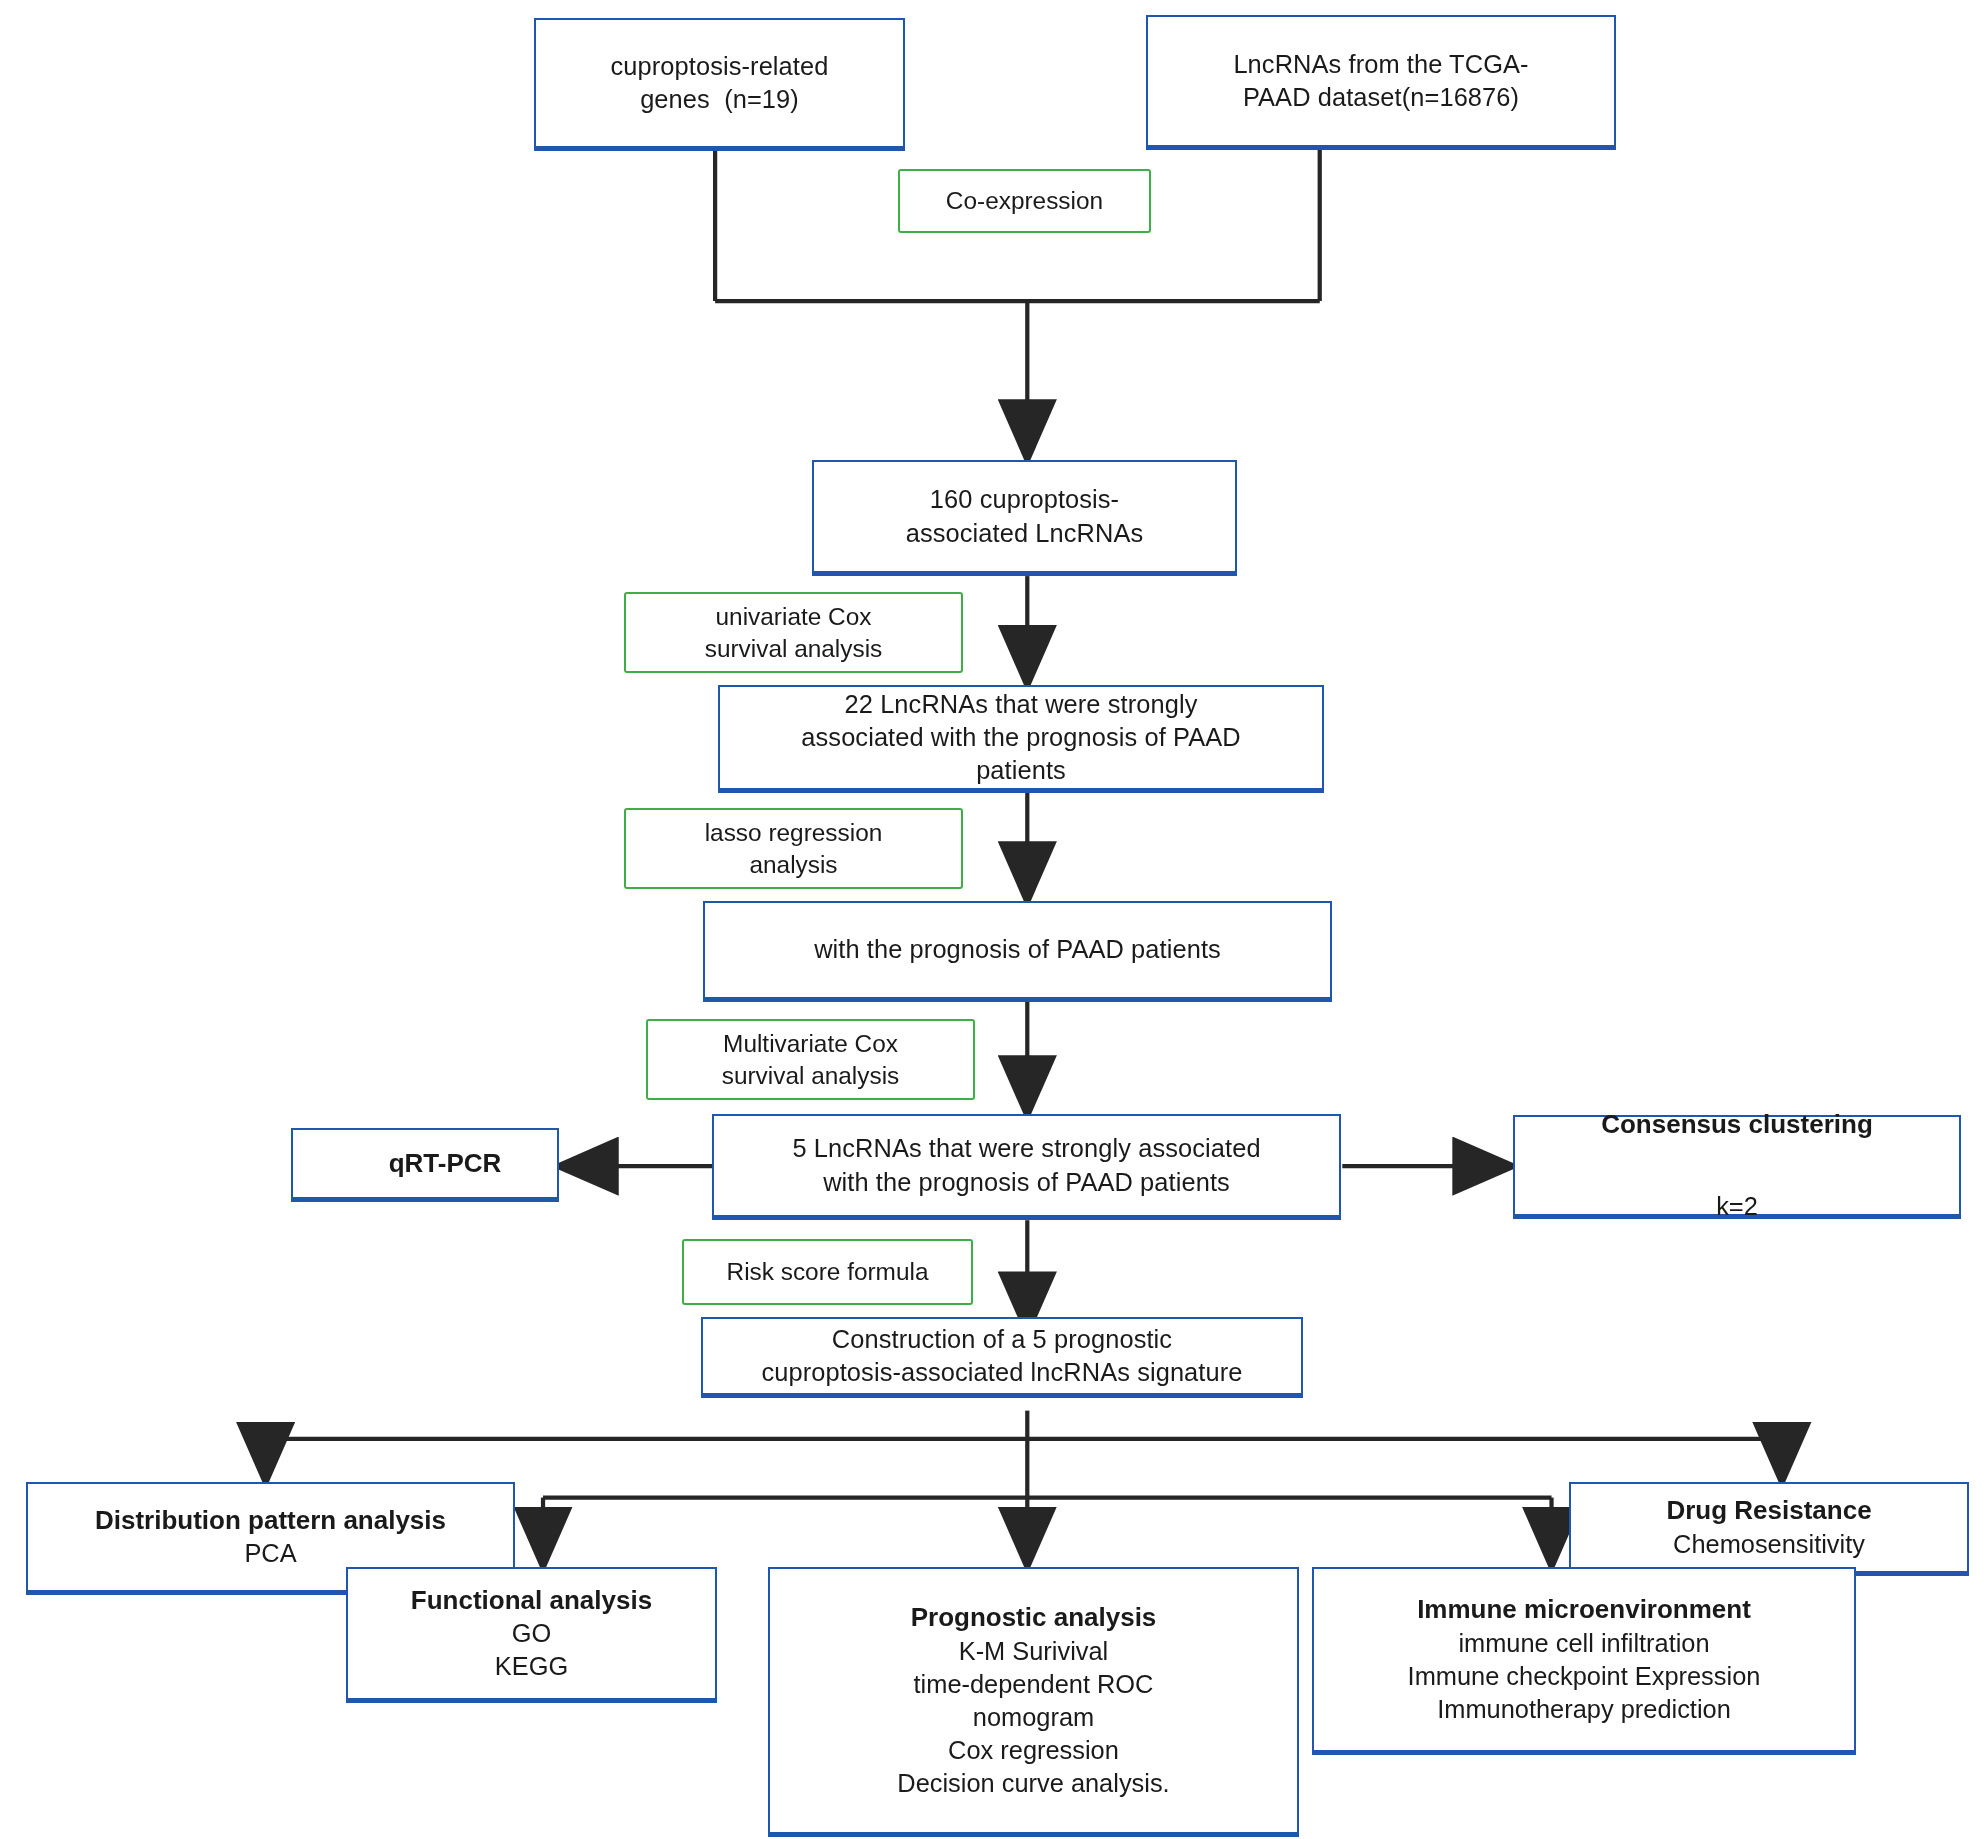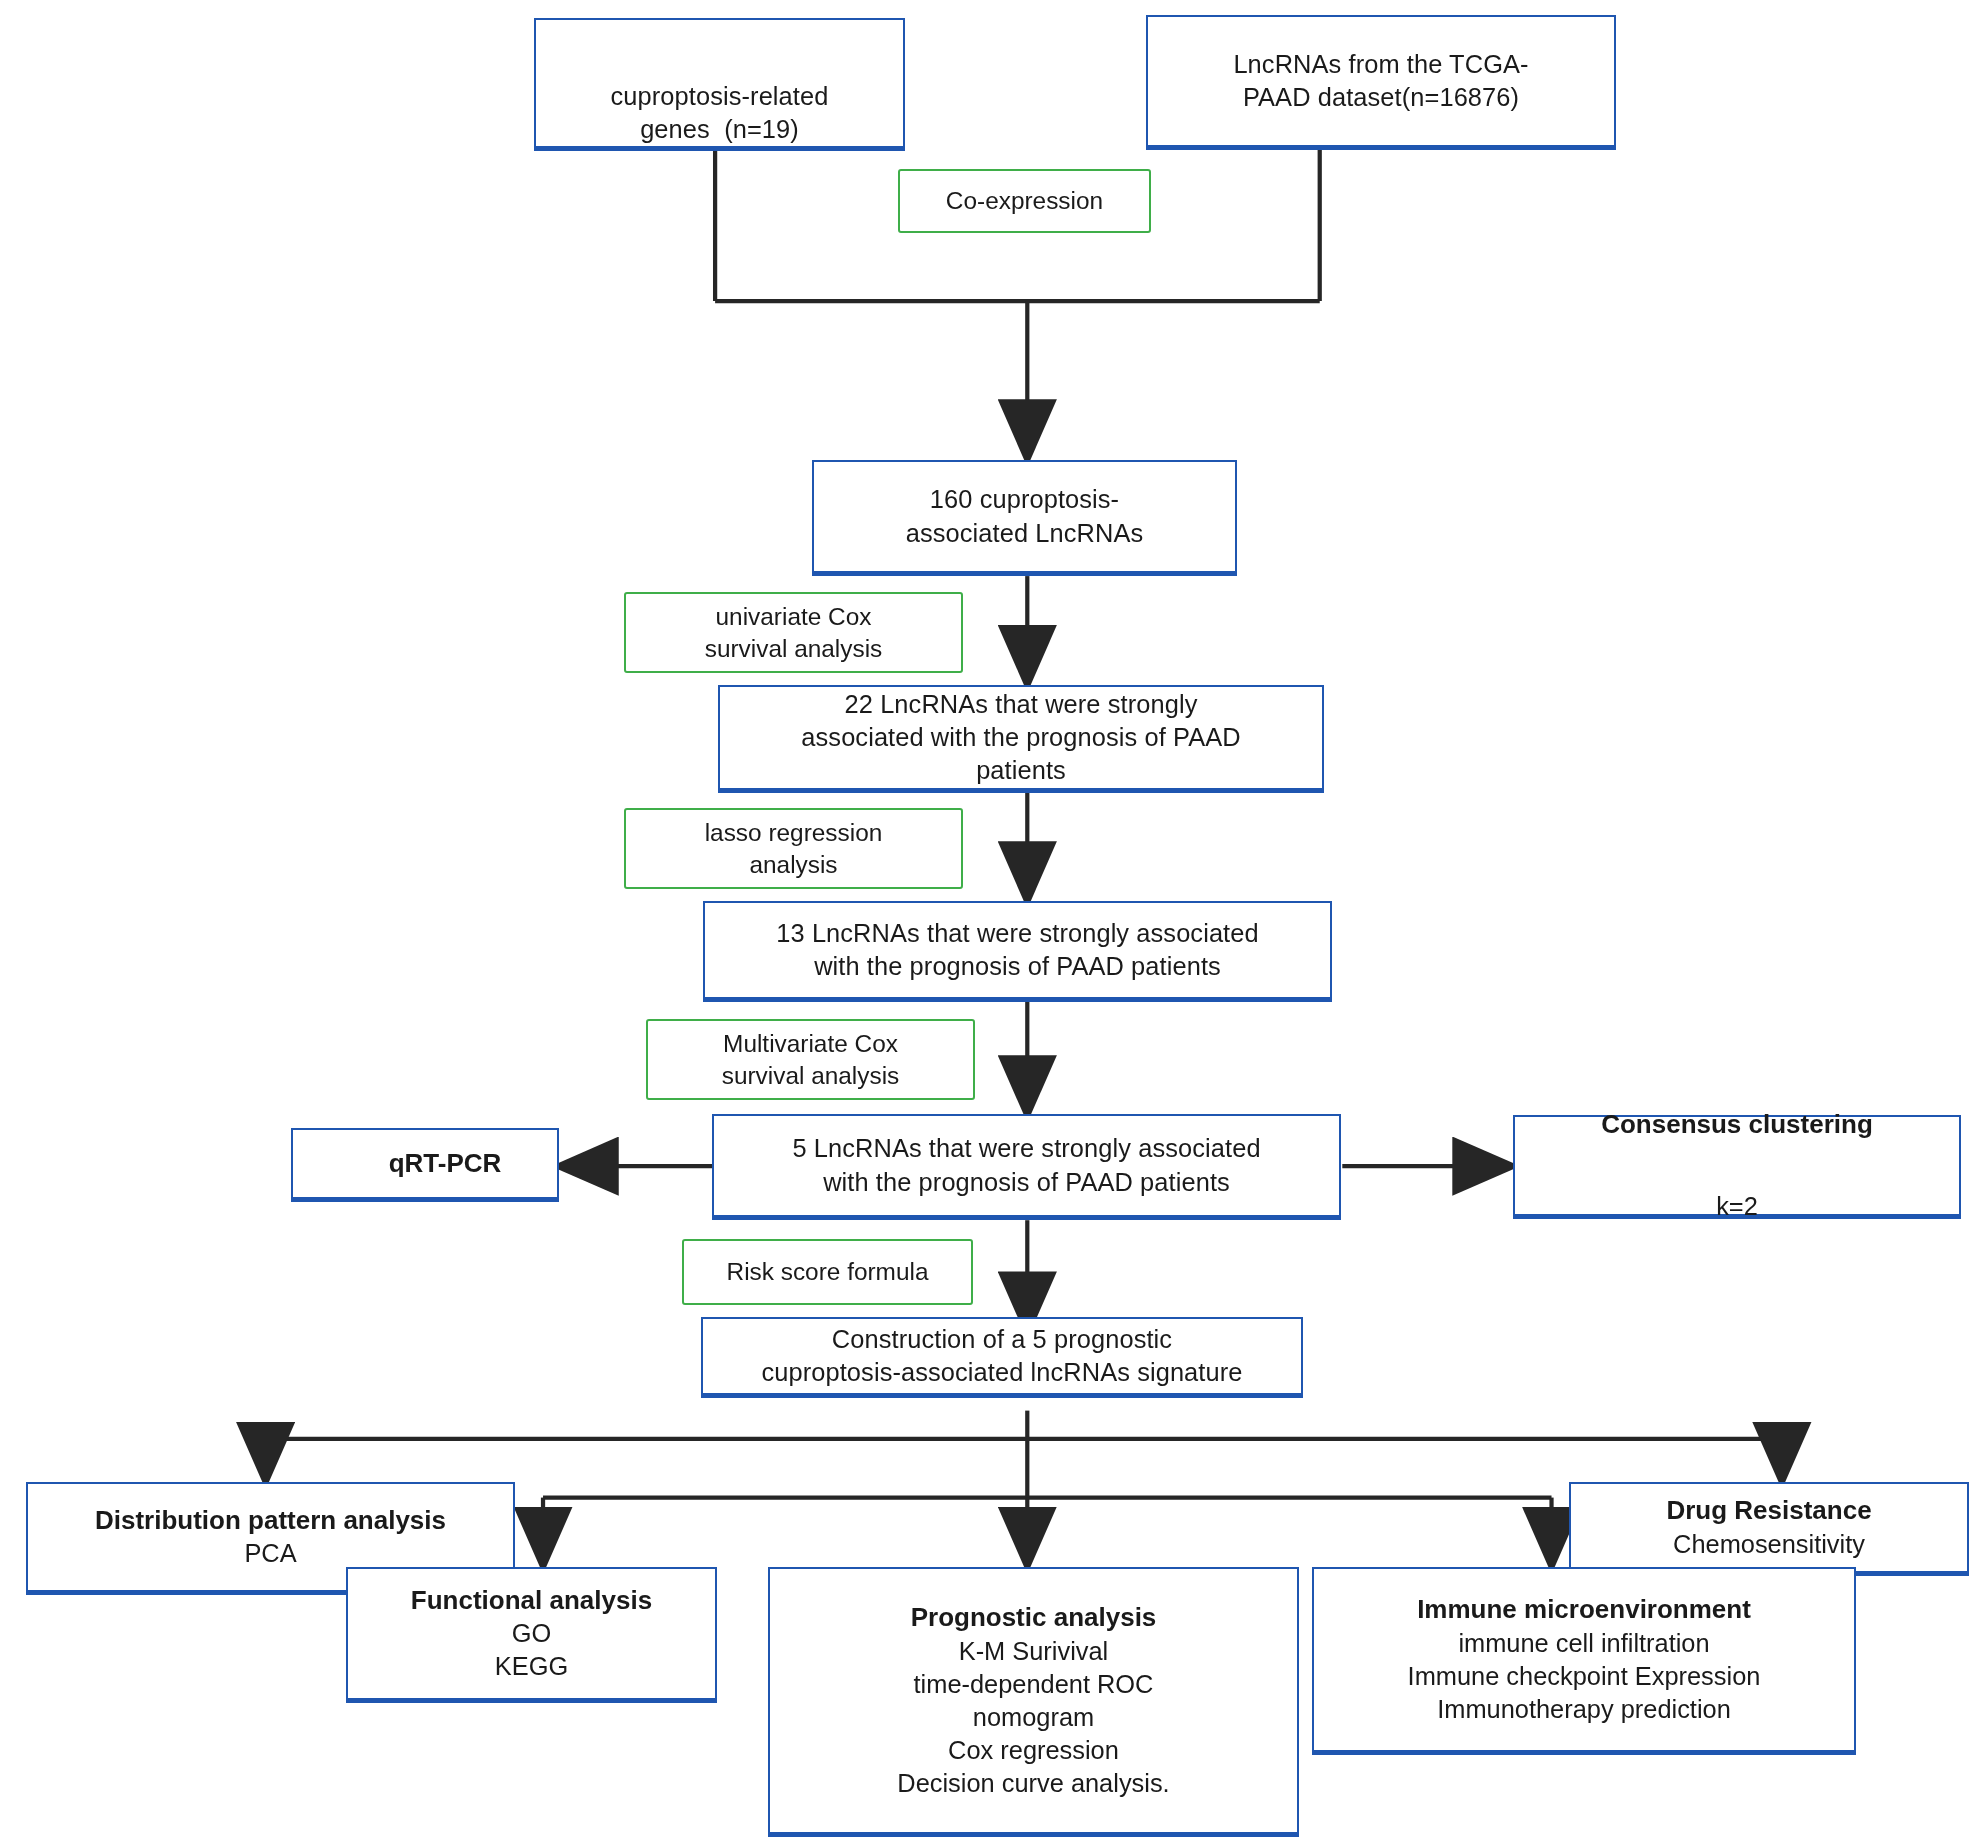--- a/index.html
+++ b/index.html
@@ -85,21 +85,21 @@
       <path d="M3790,3060 L3790,3150" marker-end="url(#ah)"></path>
 
       <path d="M2185,3060 L2185,3185"></path>
       <path d="M1155,3185 L3300,3185"></path>
       <path d="M1155,3185 L1155,3330" marker-end="url(#ah)"></path>
       <path d="M2185,3185 L2185,3330" marker-end="url(#ah)"></path>
       <path d="M3300,3185 L3300,3330" marker-end="url(#ah)"></path>
     </g>
   </svg>
 
-  <div class="node box" style="left:534px;top:18px;width:371px;height:133px;justify-content:flex-end;">
+  <div class="node box" style="left:534px;top:18px;width:371px;height:133px;">
     <span class="ln t-reg">cuproptosis-related</span>
     <span class="ln t-reg">genes  (n=19)</span>
   </div>
 
   <div class="node box" style="left:1146px;top:15px;width:470px;height:135px;">
     <span class="ln t-reg">LncRNAs from the TCGA-</span>
     <span class="ln t-reg">PAAD dataset(n=16876)</span>
   </div>
 
   <div class="node pill" style="left:898px;top:169px;width:253px;height:64px;">
@@ -121,21 +121,20 @@
     <span class="ln t-reg">associated with the prognosis of PAAD</span>
     <span class="ln t-reg">patients</span>
   </div>
 
   <div class="node pill" style="left:624px;top:808px;width:339px;height:81px;">
     <span class="ln t-pill">lasso regression</span>
     <span class="ln t-pill">analysis</span>
   </div>
 
   <div class="node box" style="left:703px;top:901px;width:629px;height:101px;">
-    <span class="ln t-reg">13 LncRNAs that were strongly associated</span>
     <span class="ln t-reg">with the prognosis of PAAD patients</span>
   </div>
 
   <div class="node pill" style="left:646px;top:1019px;width:329px;height:81px;">
     <span class="ln t-pill">Multivariate Cox</span>
     <span class="ln t-pill">survival analysis</span>
   </div>
 
   <div class="node box" style="left:712px;top:1114px;width:629px;height:106px;">
     <span class="ln t-reg">5 LncRNAs that were strongly associated</span>

